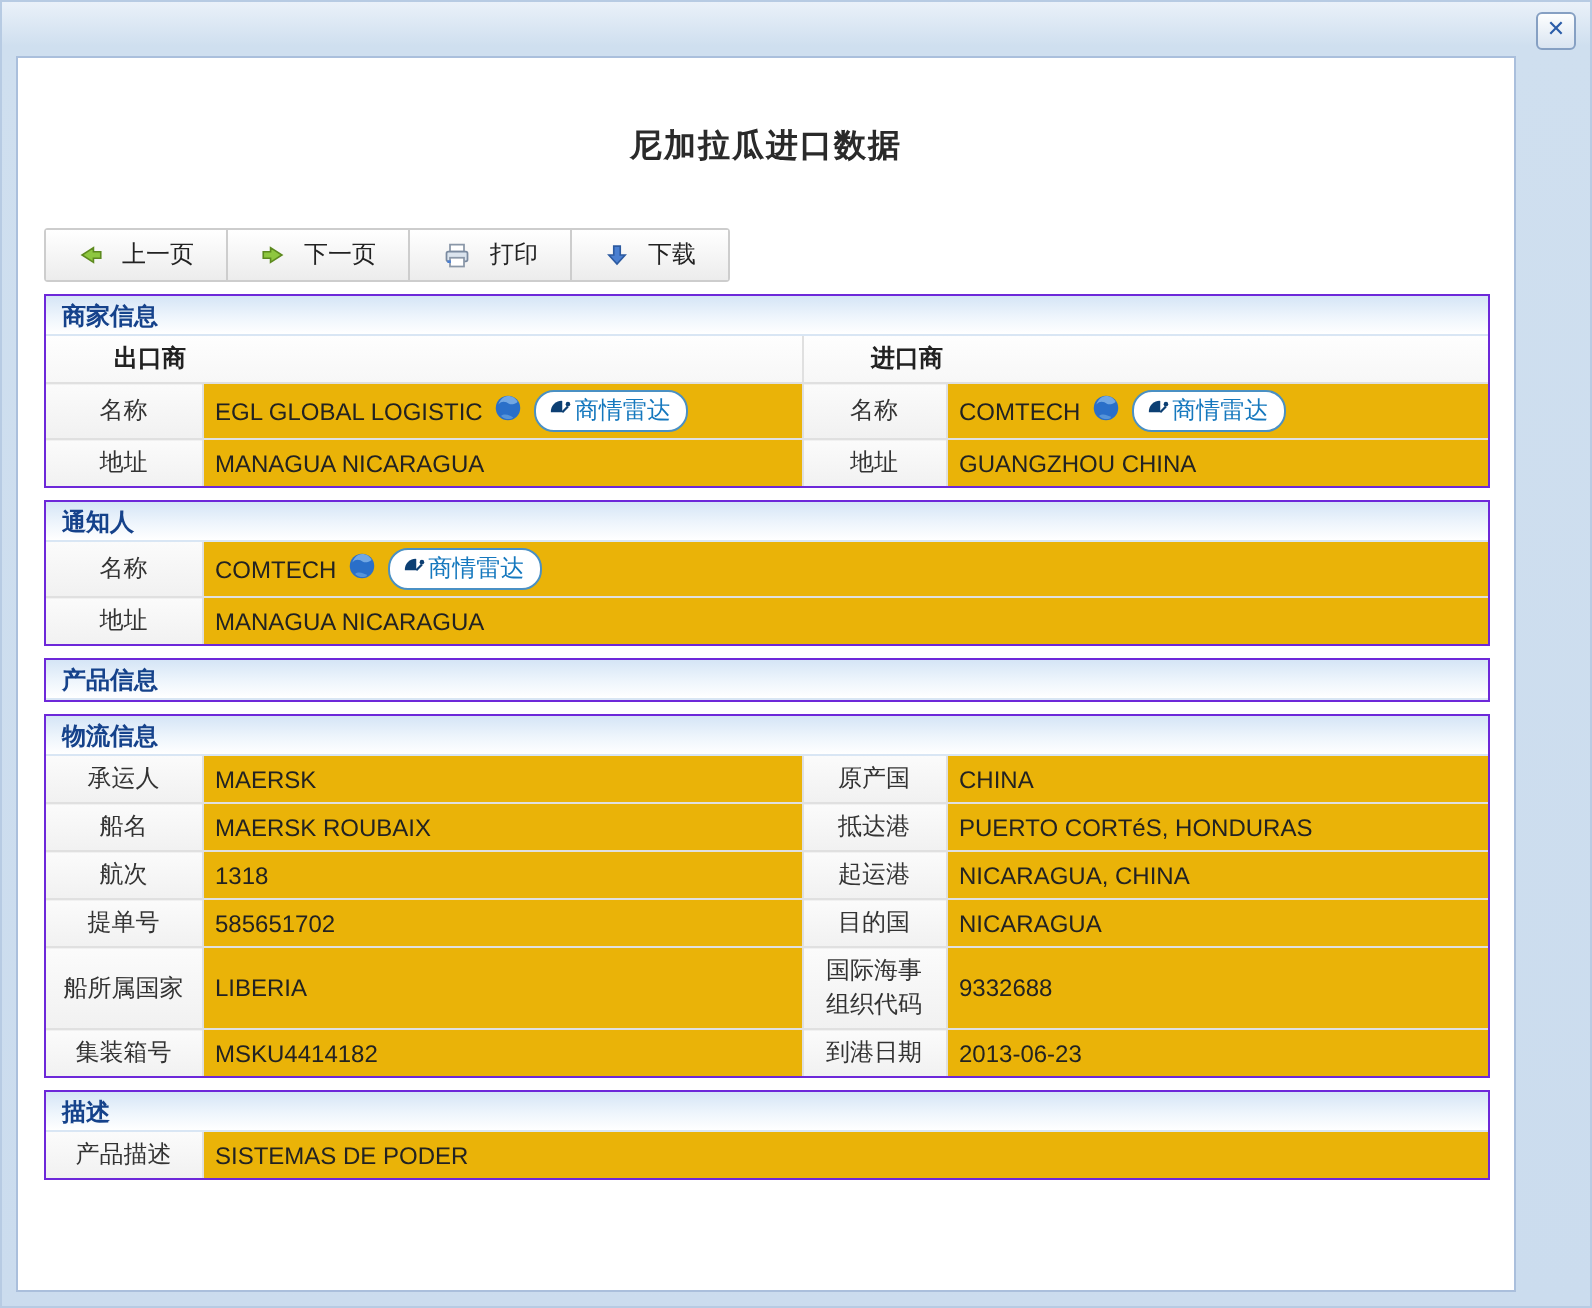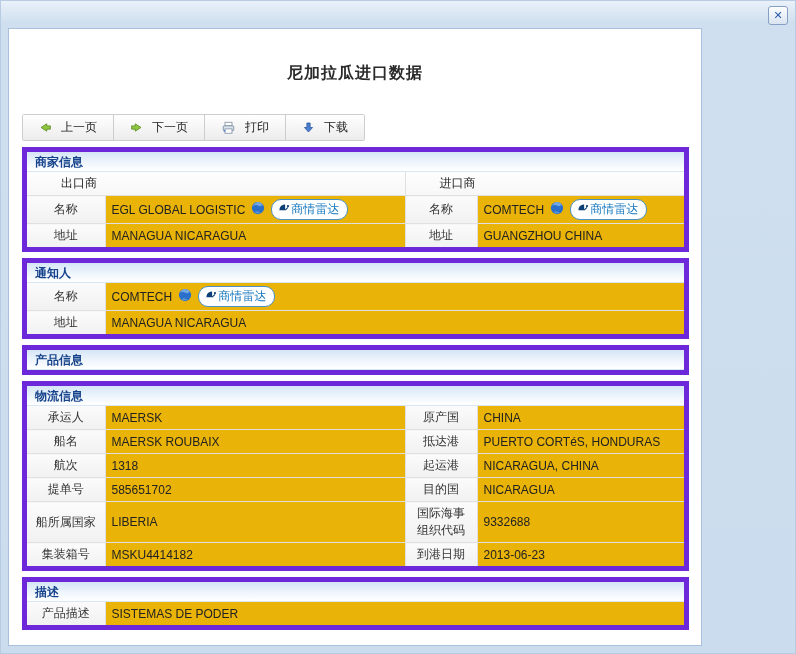--- a/index.html
+++ b/index.html
@@ -10,53 +10,53 @@
     border:1px solid #b7cbe3;
   }
   .close-btn {
     position:absolute; top:5px; right:7px; width:20px; height:19px;
     border:1px solid #86a0c3; border-radius:3px;
     background:linear-gradient(180deg,#fdfefe,#d9e4f1);
     color:#2b5da9; font-size:11px; font-weight:bold; text-align:center; line-height:17px;
     cursor:pointer;
   }
   .panel {
-    position:absolute; left:7px; top:27px; width:694px; height:618px;
+    position:absolute; left:7px; top:27px; width:750px; height:618px;
     background:#ffffff; border:1px solid #aabfdc; overflow:hidden;
   }
   .title { margin-top:34px; text-align:center; font-size:16px; font-weight:bold; color:#2a2a2a; letter-spacing:1px; }
   .toolbar {
     display:inline-flex; margin:30px 0 0 13px;
     border:1px solid #cdcdcd; border-radius:2px;
     background:linear-gradient(180deg,#fdfdfd,#e9e9e9);
   }
   .tb-btn {
     display:flex; align-items:center; gap:9px;
     padding:4px 16px; font-size:12px; color:#222; cursor:pointer;
     border-right:1px solid #cdcdcd; background:linear-gradient(180deg,#ffffff,#ececec);
   }
   .tb-btn:last-child { border-right:none; }
   .tb-btn svg { display:block; }
   .section {
-    margin:6px 12px 0 13px; border:5px solid #6d28d9; background:#fff;
+    margin:6px 12px 0 13px; border:1px solid #6d28d9; background:#fff;
   }
   .section:first-of-type { margin-top:16px; }
   .section-header {
     height:20px; line-height:20px; padding-left:8px;
     font-size:12px; font-weight:bold; color:#15428b;
     background:linear-gradient(180deg,#d5e5f6 0%,#eef5fc 55%,#ffffff 100%);
     border-bottom:1px solid #d9e6f4;
   }
   table { width:100%; border-collapse:collapse; font-size:12px; color:#222; table-layout:fixed; }
   td { border:1px solid #e0e0e0; padding:3px 6px; height:22px; vertical-align:middle; word-wrap:break-word; }
   tr:first-child td { border-top:none; }
   td:first-child { border-left:none; }
   td:last-child { border-right:none; }
   tr:last-child td { border-bottom:none; }
-  .subhead td { font-weight:normal; background:linear-gradient(180deg,#fefefe,#f7f7f7); padding-left:34px; }
+  .subhead td { font-weight:bold; background:linear-gradient(180deg,#fefefe,#f7f7f7); padding-left:34px; }
   .lbl {
     background:linear-gradient(180deg,#fbfbfb,#f1f1f1);
     text-align:center; color:#333;
   }
   .val { background:#eab308; }
   .name-flex { display:flex; align-items:center; gap:6px; }
   .badge {
     display:inline-flex; align-items:center; gap:1px;
     border:1px solid #4a90c4; border-radius:10px;
     padding:1px 8px 1px 5px; color:#1578be; font-size:12px;

